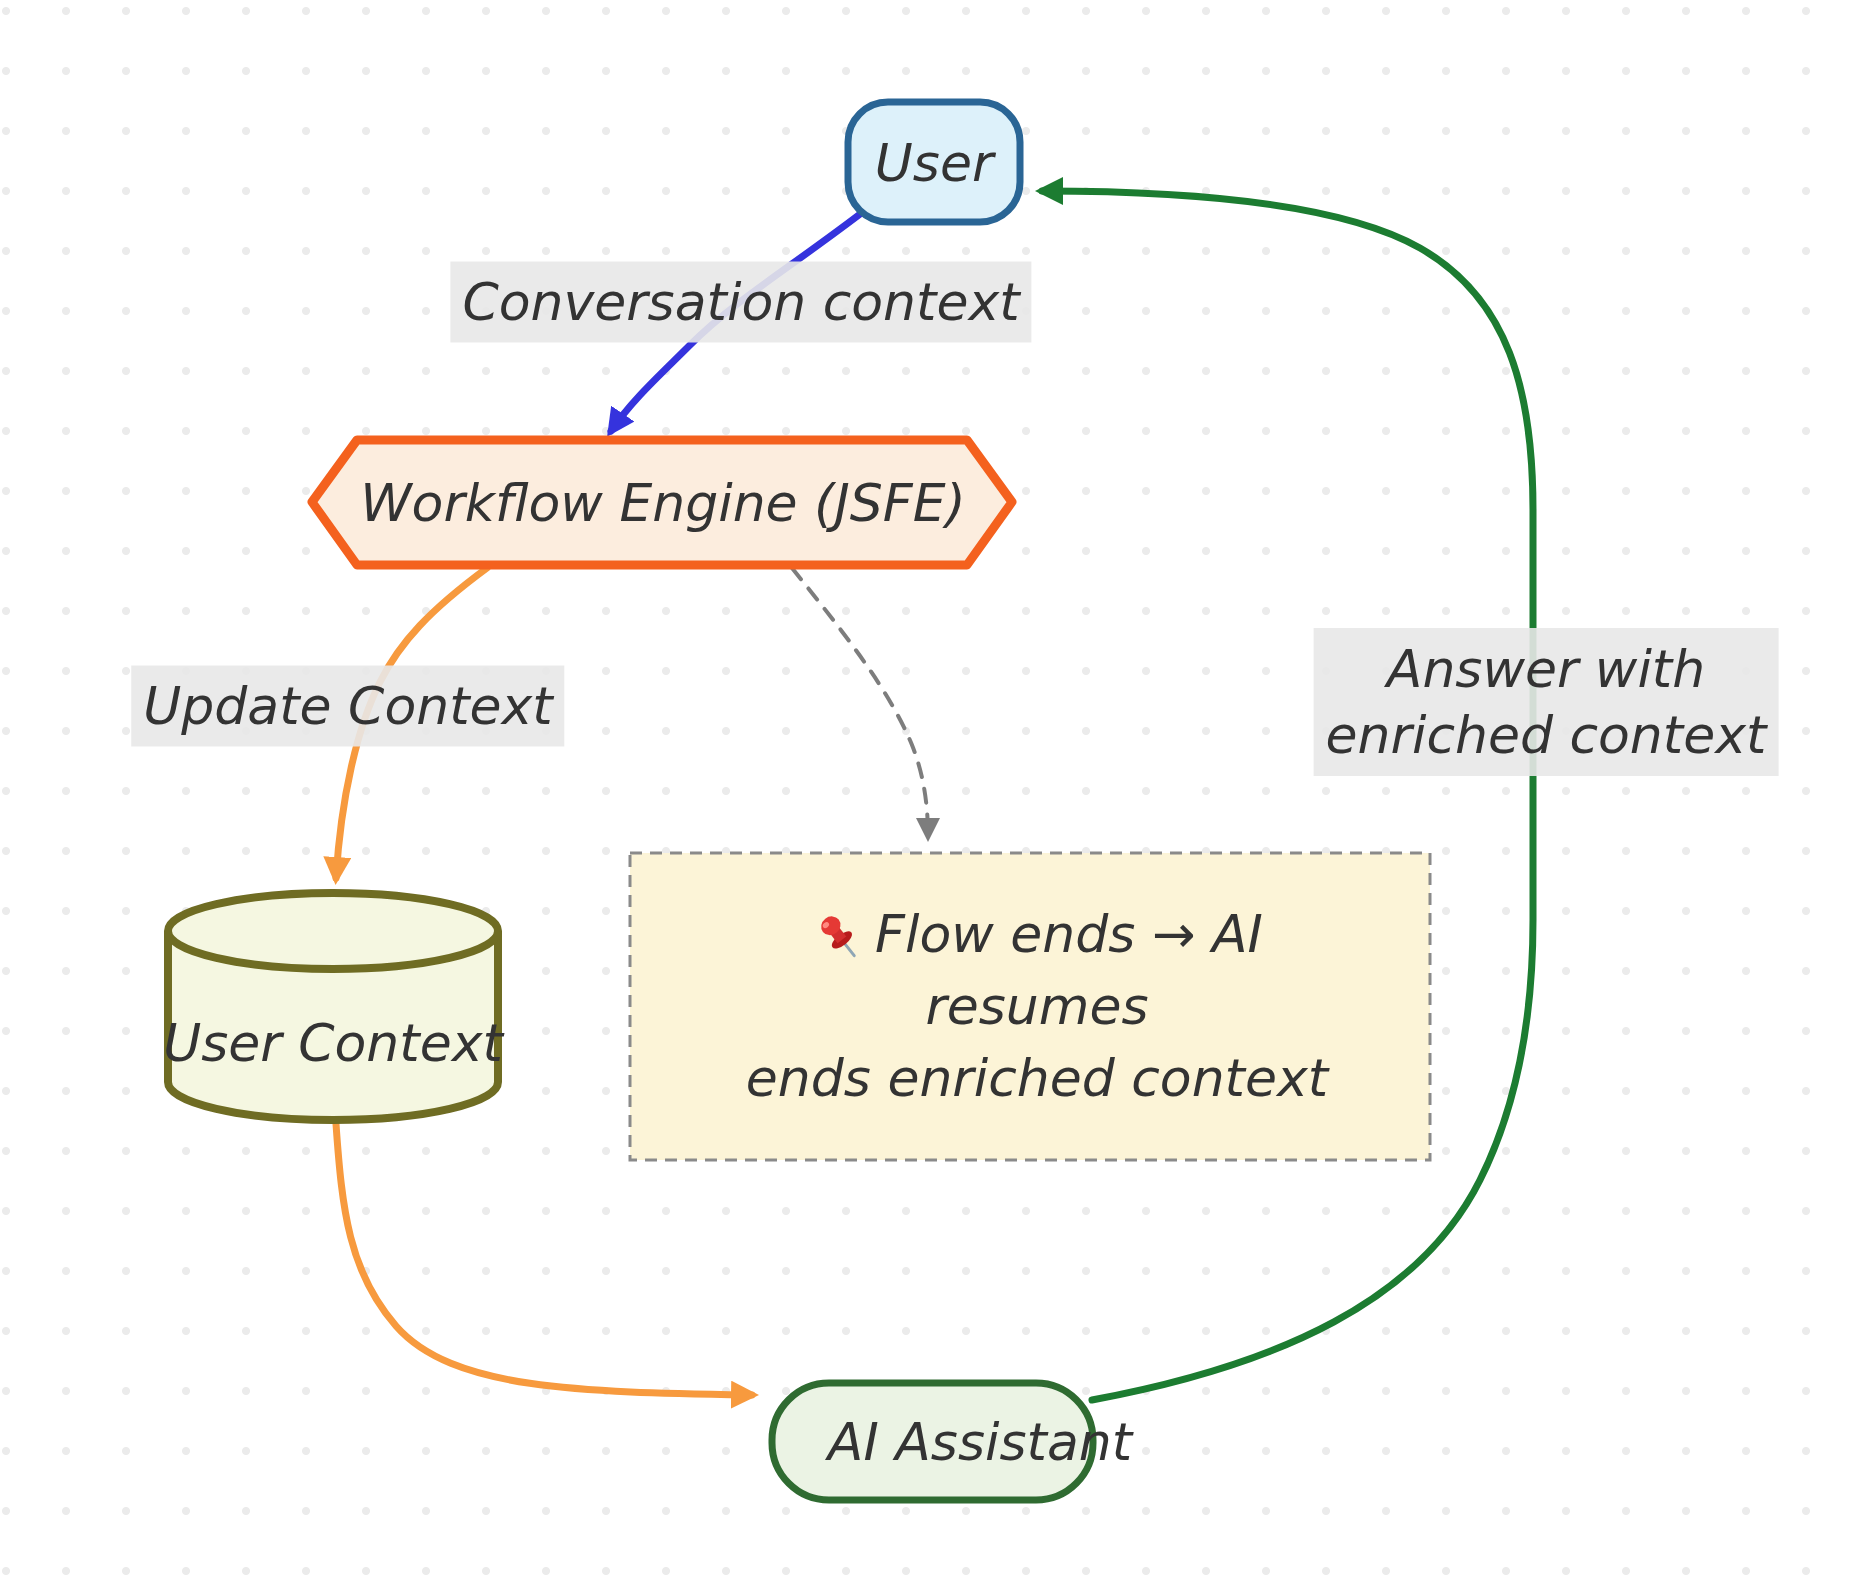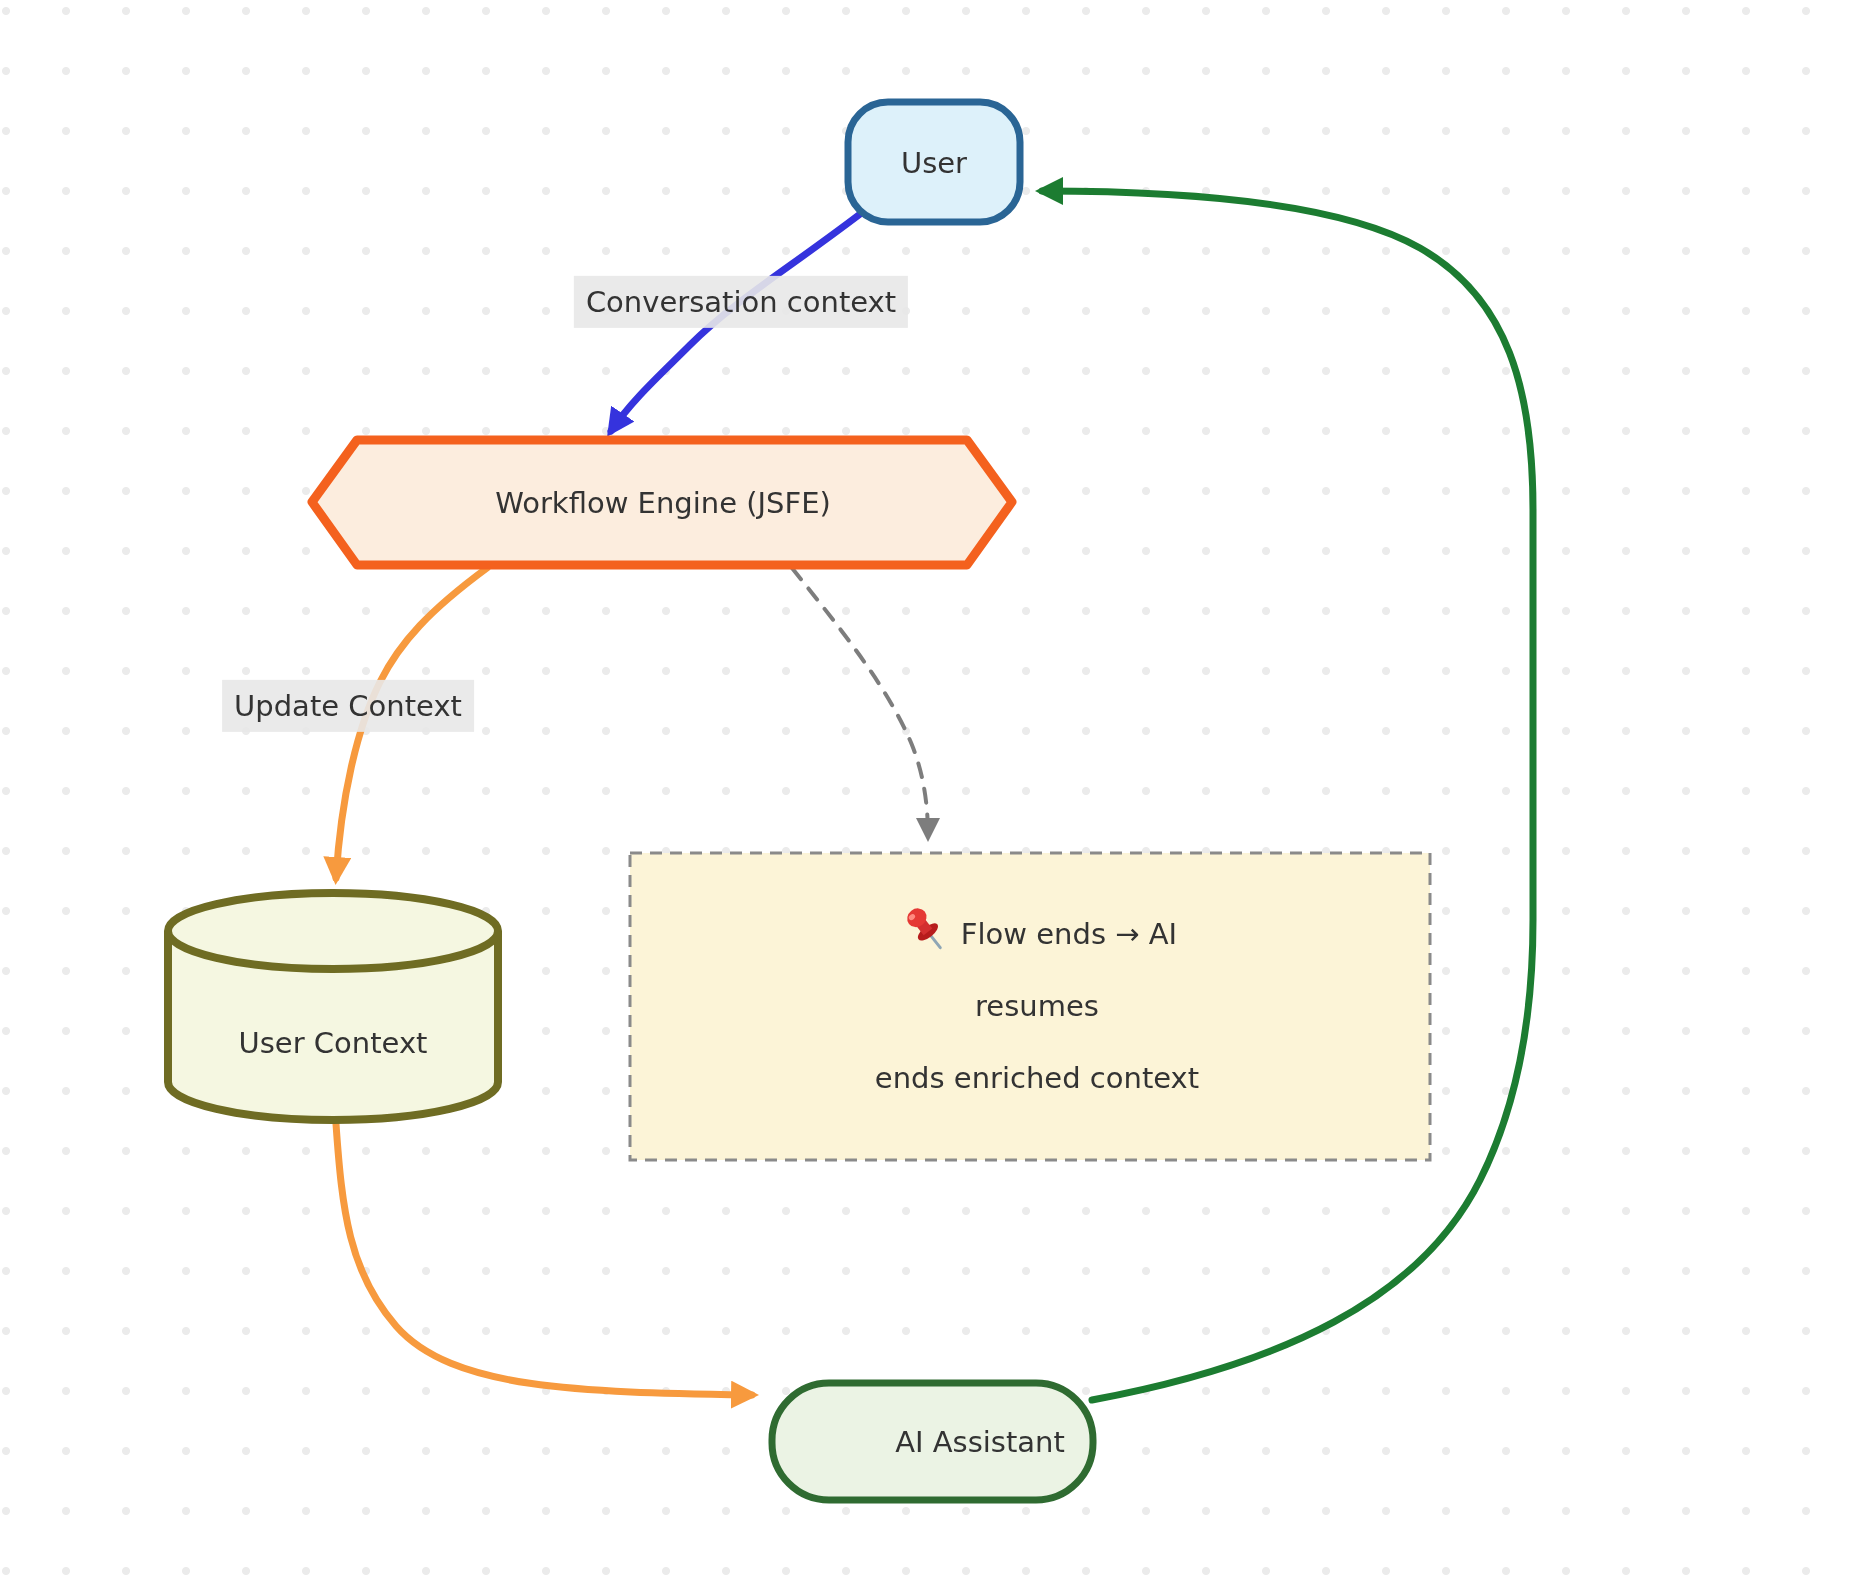--- a/index.html
+++ b/index.html
@@ -11,24 +11,25 @@
     background-color:#ffffff;
     background-image:radial-gradient(circle,#ebebeb 3.6px,rgba(255,255,255,0) 4.4px);
     background-size:60px 60px;
     background-position:-24px -19px;
   }
   svg.layer{position:absolute;left:0;top:0;}
   .txt{
     position:absolute;
     transform:translate(-50%,-50%);
     color:#333333;
-    font-size:29px;
+    font-size:52px;
     white-space:nowrap;
     text-align:center;
     line-height:1.25;
+    font-style:italic;
   }
   .edge-label{
     background:rgba(232,232,232,0.9);
     padding:8px 12px;
   }
   .node-label{background:none;}
   .answer-label span{display:block;line-height:66px;}
   .note-text{line-height:72px;}
   .note-text .note-line{display:block;}
   .pin-icon{display:inline-block;vertical-align:-12px;margin-right:8px;}
@@ -82,20 +83,24 @@
 
   <div class="txt node-label" style="left:333px;top:1043px;">User Context</div>
 
   <div class="txt node-label" style="left:980px;top:1442px;">AI Assistant</div>
 
   <div class="txt edge-label" style="left:741px;top:302px;">Conversation context</div>
 
   <div class="txt edge-label" style="left:348px;top:706px;">Update Context</div>
 
 
+  <div class="txt edge-label answer-label" style="left:1546px;top:702px;">
+    <span>Answer with</span>
+    <span>enriched context</span>
+  </div>
 
   <div class="txt note-text" style="left:1037px;top:1006px;">
     <span class="note-line">
       <svg class="pin-icon" width="56" height="56" viewBox="0 0 56 56">
         <g transform="rotate(-38 28 28)">
           <path d="M28 36 L28 53" stroke="#8fa6b5" stroke-width="3" stroke-linecap="round"></path>
           <ellipse cx="28" cy="33" rx="12" ry="5.5" fill="#b71c1c"></ellipse>
           <rect x="22.5" y="20" width="11" height="13" fill="#d32f2f"></rect>
           <ellipse cx="28" cy="15" rx="10" ry="9" fill="#e53935"></ellipse>
           <ellipse cx="24.5" cy="11.5" rx="3.4" ry="2.6" fill="#ff8a80"></ellipse>

